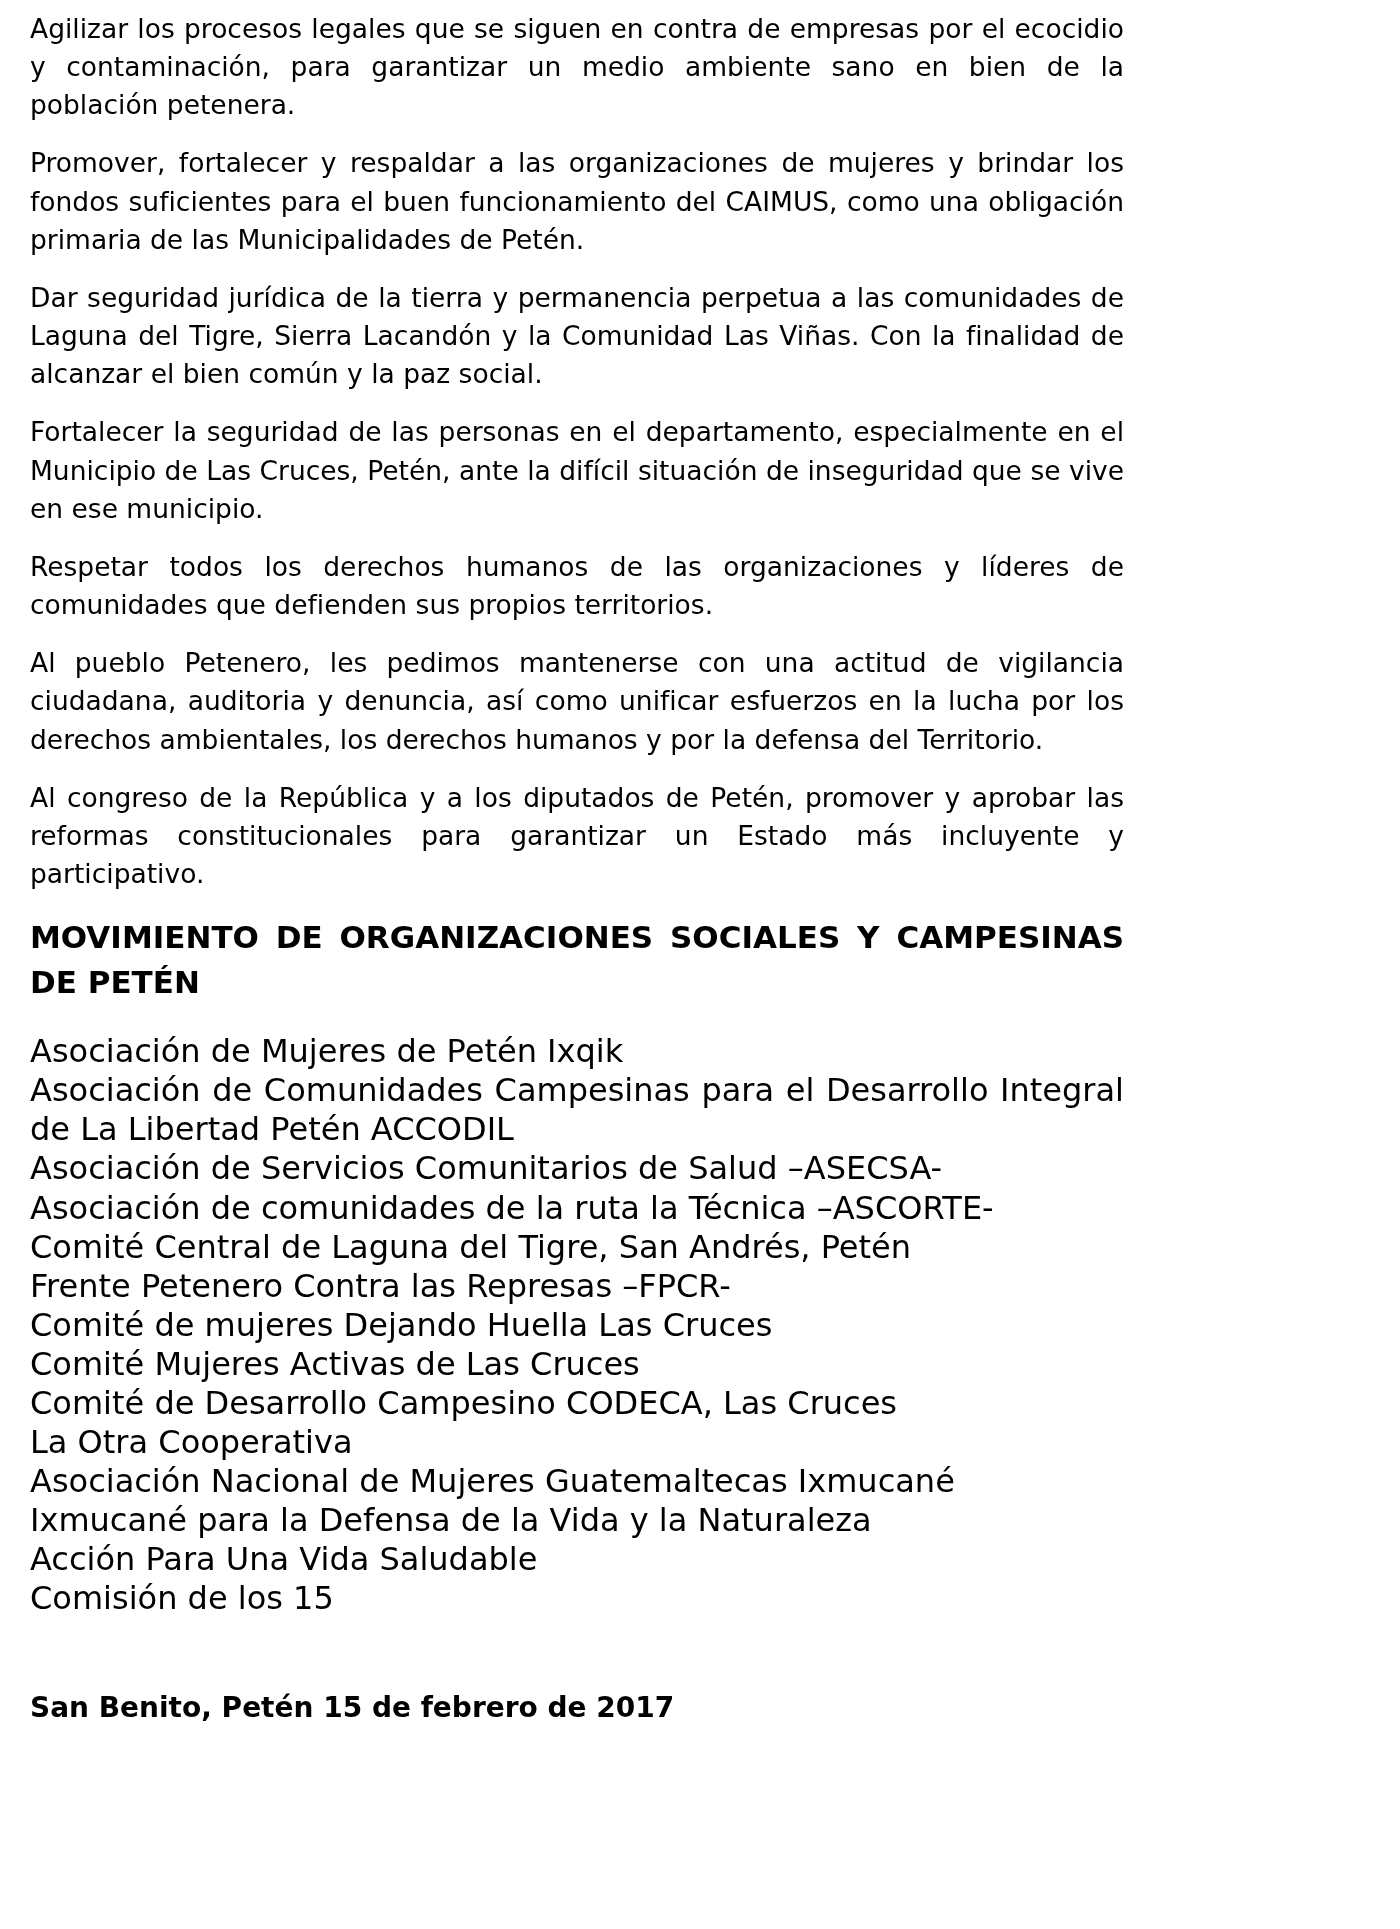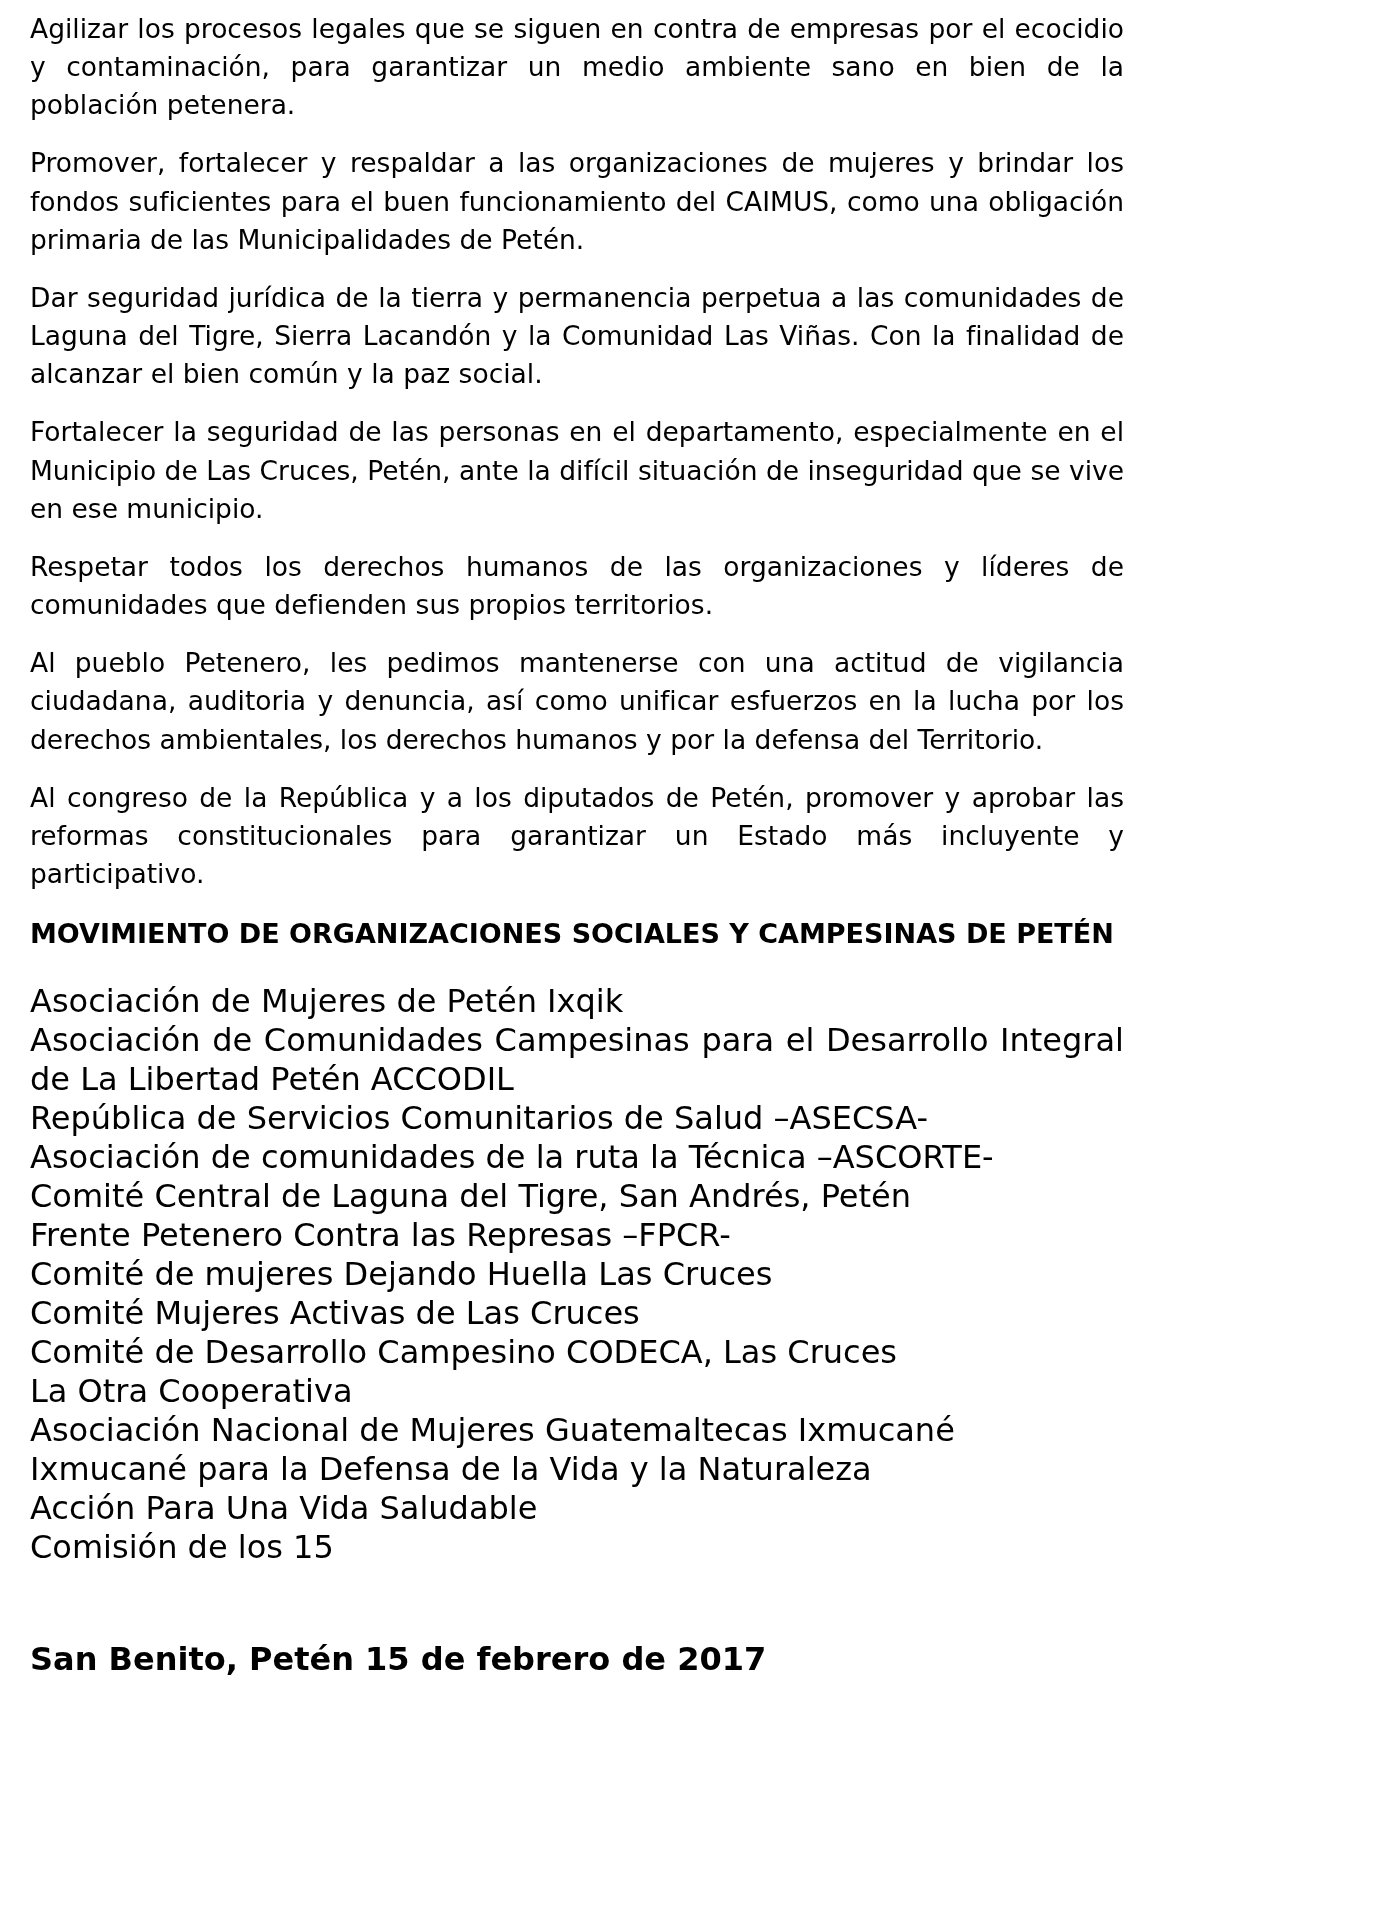--- a/index.html
+++ b/index.html
@@ -25,21 +25,21 @@
     line-height: 1.44;
     text-align: justify;
     text-justify: inter-word;
     margin: 0 0 20px 0;
     hyphens: none;
   }
   .para:last-of-type {
     margin-bottom: 0;
   }
   .heading {
-    font-size: 27px;
+    font-size: 31px;
     line-height: 1.44;
     font-weight: bold;
     text-align: justify;
     margin: 22px 0 28px 0;
   }
   .orglist {
     margin: 0;
     padding: 0;
     list-style: none;
   }
@@ -47,21 +47,21 @@
     font-size: 32px;
     line-height: 1.22;
     text-align: justify;
     text-justify: inter-word;
     margin: 0;
   }
   .orglist li.wrapline {
     text-align: justify;
   }
   .signature {
-    font-size: 32px;
+    font-size: 28px;
     font-weight: bold;
     margin: 72px 0 0 0;
     line-height: 1.3;
   }
   .spacer-bottom {
     height: 60px;
   }
 </style>
 </head>
 <body>
@@ -74,21 +74,21 @@
   <p class="para">Fortalecer la seguridad de las personas en el departamento, especialmente en el Municipio de Las Cruces, Petén, ante la difícil situación de inseguridad que se vive en ese municipio.</p>
   <p class="para">Respetar todos los derechos humanos de las organizaciones y líderes de comunidades que defienden sus propios territorios.</p>
   <p class="para">Al pueblo Petenero, les pedimos mantenerse con una actitud de vigilancia ciudadana, auditoria y denuncia, así como unificar esfuerzos en la lucha por los derechos ambientales, los derechos humanos y por la defensa del Territorio.</p>
   <p class="para">Al congreso de la República y a los diputados de Petén, promover y aprobar las reformas constitucionales para garantizar un Estado más incluyente y participativo.</p>
 
   <h2 class="heading">MOVIMIENTO DE ORGANIZACIONES SOCIALES Y CAMPESINAS DE PETÉN</h2>
 
   <ul class="orglist">
     <li>Asociación de Mujeres de Petén Ixqik</li>
     <li class="wrapline">Asociación de Comunidades Campesinas para el Desarrollo Integral de La Libertad Petén ACCODIL</li>
-    <li>República de Servicios Comunitarios de Salud –ASECSA-</li>
+    <li>Asociación de Servicios Comunitarios de Salud –ASECSA-</li>
     <li>Asociación de comunidades de la ruta la Técnica –ASCORTE-</li>
     <li>Comité Central de Laguna del Tigre, San Andrés, Petén</li>
     <li>Frente Petenero Contra las Represas –FPCR-</li>
     <li>Comité de mujeres Dejando Huella Las Cruces</li>
     <li>Comité Mujeres Activas de Las Cruces</li>
     <li>Comité de Desarrollo Campesino CODECA, Las Cruces</li>
     <li>La Otra Cooperativa</li>
     <li>Asociación Nacional de Mujeres Guatemaltecas Ixmucané</li>
     <li>Ixmucané para la Defensa de la Vida y la Naturaleza</li>
     <li>Acción Para Una Vida Saludable</li>

